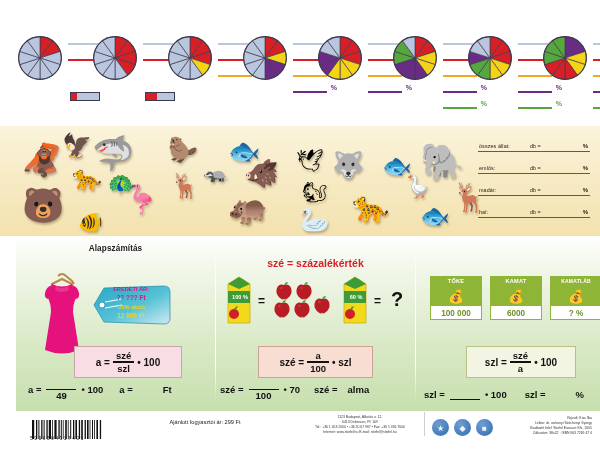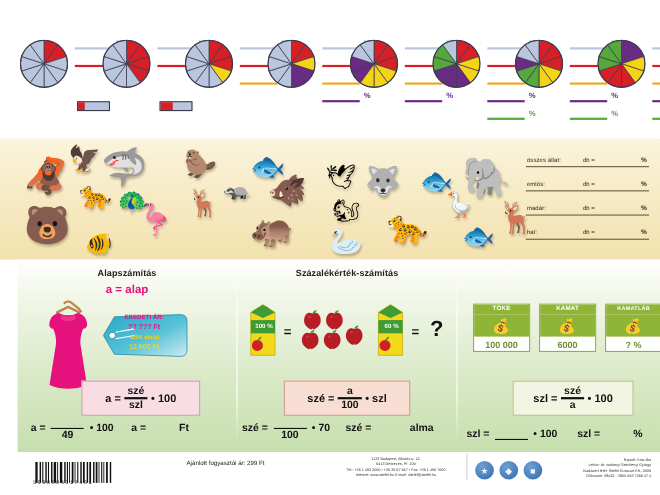--- a/index.html
+++ b/index.html
@@ -636,21 +636,20 @@
       </div>
     </div>
 
   <div class="panels">
 
     <div class="divider" style="left:199px"></div>
     <div class="divider" style="left:399px"></div>
 
     <div class="panel" style="left:0px;width:199px">
       <div class="p-title">Alapszámítás</div>
-      <div class="p-sub" style="color:#e5117c">a = alap</div>
 
       <svg class="dress" style="left:14px;top:34px" width="64" height="96" viewBox="0 0 64 96">
         <path d="M28 6 Q32 2 36 6 L42 11 L44 14" stroke="#b98a4a" stroke-width="2" fill="none"></path>
         <path d="M22 14 L32 9 L42 14" stroke="#b98a4a" stroke-width="2.2" fill="none" stroke-linecap="round"></path>
         <path d="M22 15 q-6 2 -7 8 q-1 5 3 6 l3 -7 z" fill="#e5117c"></path>
         <path d="M42 15 q6 2 7 8 q1 5 -3 6 l-3 -7 z" fill="#e5117c"></path>
         <path d="M22 14 q10 5 20 0 l4 14 q-3 6 -3 14 l6 38 q-17 7 -34 0 l6 -38 q0 -8 -3 -14 z" fill="#e5117c"></path>
         <path d="M26 16 q6 4 12 0 l1 4 q-7 4 -14 0 z" fill="#f05ba3" opacity=".5"></path>
       </svg>
 
@@ -691,21 +690,21 @@
           <span class="bar"></span>
           <span class="den">49</span>
         </span>
         <span>• 100</span>
         <span style="margin-left:16px">a =</span>
         <span style="margin-left:30px">Ft</span>
       </div>
     </div>
 
     <div class="panel" style="left:200px;width:199px">
-      <div class="p-title">Százalékérték-számítás</div>
+      <div class="p-sub" style="color:#d81f26">szé = százalékérték</div>
 
       <svg class="carton" style="left:8px;top:38px" width="30" height="52" viewBox="0 0 30 52">
         <path d="M4 10 L15 3 L26 10 L26 49 L4 49 Z" fill="#f2d91c" stroke="#c9b016" stroke-width=".8"></path>
         <path d="M4 10 L15 3 L26 10 L15 15 Z" fill="#3f9b35"></path>
         <rect x="4" y="17" width="22" height="12" fill="#3f9b35"></rect>
         <path d="M12 7 q5 -5 9 0 q-4 3 -9 0" fill="#3f9b35"></path>
         <circle cx="10" cy="40" r="5" fill="#cf2026"></circle>
         <path d="M10 35 q2 -3 4 -3 q-1 3 -3 4" fill="#3f9b35"></path>
       </svg>
       <div style="position:absolute;left:13px;top:58px;width:22px;text-align:center;font-size:5.6px;font-weight:bold;color:#ffffff">100 %</div>
@@ -767,21 +766,21 @@
 
       <div class="answer-row" style="padding-left:4px">
         <span>szé =</span>
         <span class="blank-frac" style="margin:0 5px">
           <span class="num"></span>
           <span class="bar"></span>
           <span class="den">100</span>
         </span>
         <span>• 70</span>
         <span style="margin-left:14px">szé =</span>
-        <span style="margin-left:35px">alma</span>
+        <span style="margin-left:10px">alma</span>
       </div>
     </div>
 
     <div class="panel" style="left:400px;width:200px">
 
       <div class="mcard" style="left:14px;top:40px">
         <div class="hd">TŐKE</div>
         <div class="mid">
             <span class="pig">💰</span>
           </div>

